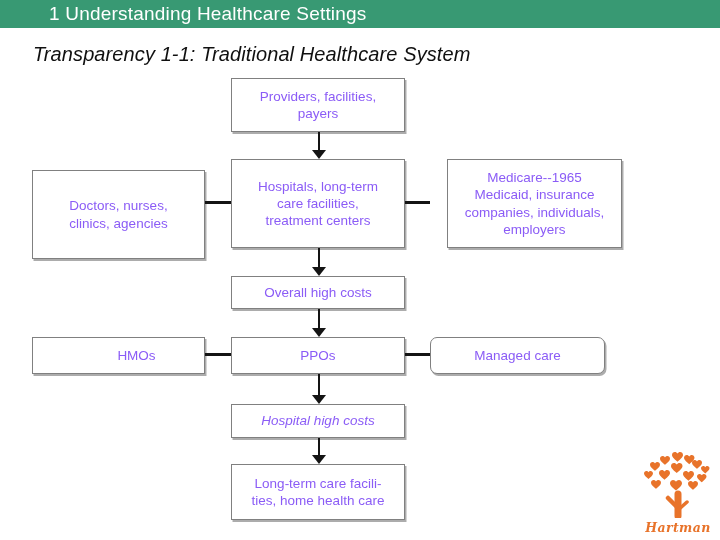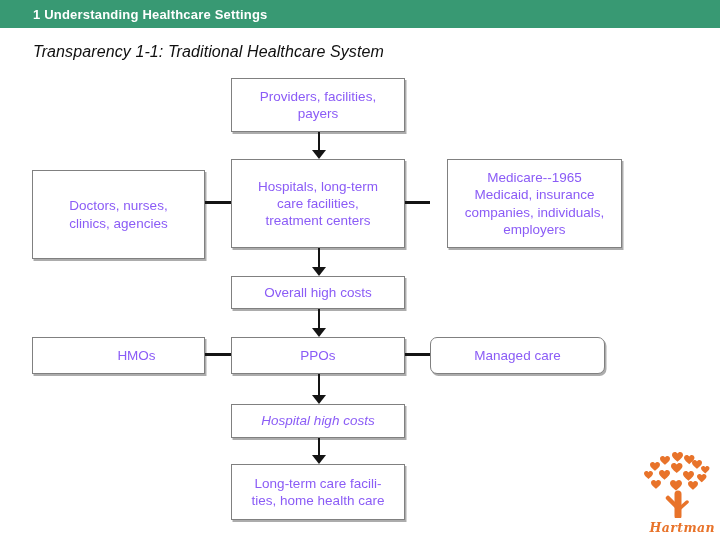--- a/index.html
+++ b/index.html
@@ -6,25 +6,25 @@
   body{
     width:720px;height:540px;position:relative;overflow:hidden;
     background:#ffffff;font-family:"Liberation Sans",sans-serif;
   }
   .header-bar{
     position:absolute;left:0;top:0;width:720px;height:28px;
     background:#389973;display:flex;align-items:center;
     padding-left:33px;box-sizing:border-box;
   }
   .header-bar .hdr-text{
-    color:#ffffff;font-size:13px;font-weight:bold;letter-spacing:.2px;
+    color:#ffffff;font-size:19px;font-weight:normal;letter-spacing:.2px;margin-left:16px;
   }
   .slide-title{
     position:absolute;left:33px;top:43px;
-    font-style:italic;font-size:16px;color:#101010;letter-spacing:.1px;
+    font-style:italic;font-size:20px;color:#101010;letter-spacing:.1px;
   }
   .fbox{
     position:absolute;background:#ffffff;
     border:1px solid #808080;
     box-shadow:1.5px 2px 0 rgba(70,70,70,.45);
     display:flex;align-items:center;justify-content:center;
     text-align:center;font-size:13.5px;line-height:1.28;color:#8b5cf6;
     white-space:pre-line;box-sizing:border-box;padding:2px 4px;
   }
   
@@ -33,21 +33,21 @@
   .col-right{left:430px;width:175px;}
   
   .vline{position:absolute;width:2px;background:#141414;left:318px;}
   .hline{position:absolute;height:3px;background:#141414;}
   .arrow-down{
     position:absolute;width:0;height:0;left:312px;
     border-left:7px solid transparent;border-right:7px solid transparent;
     border-top:9px solid #141414;
   }
   
-  .logo{position:absolute;left:641px;top:452px;width:74px;text-align:right;}
+  .logo{position:absolute;left:641px;top:452px;width:74px;text-align:center;}
   .logo-text{
     color:#E8732A;font-family:"DejaVu Serif",serif;font-style:italic;
     font-weight:bold;font-size:12.5px;letter-spacing:.4px;margin-top:-2px;
   }
 </style>
 </head>
 <body>
 
 <div class="header-bar">
   <span class="hdr-text">1 Understanding Healthcare Settings</span>

